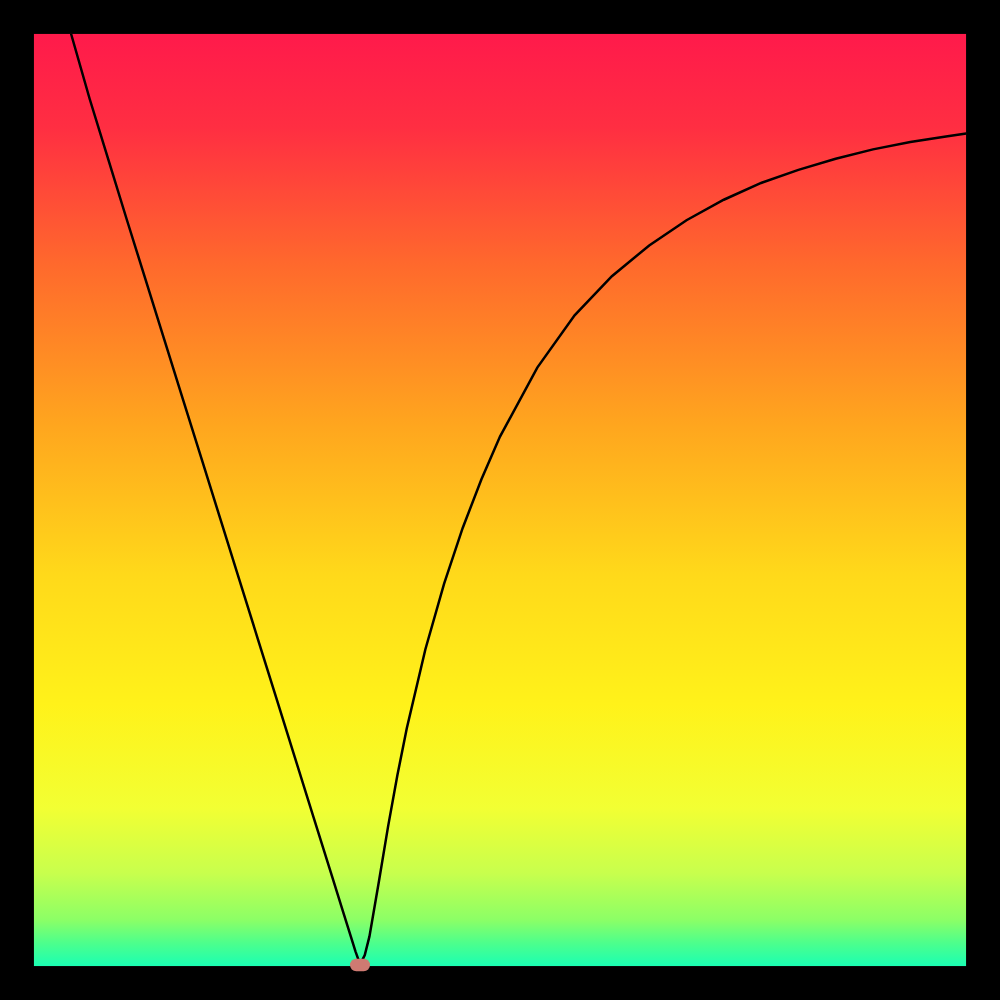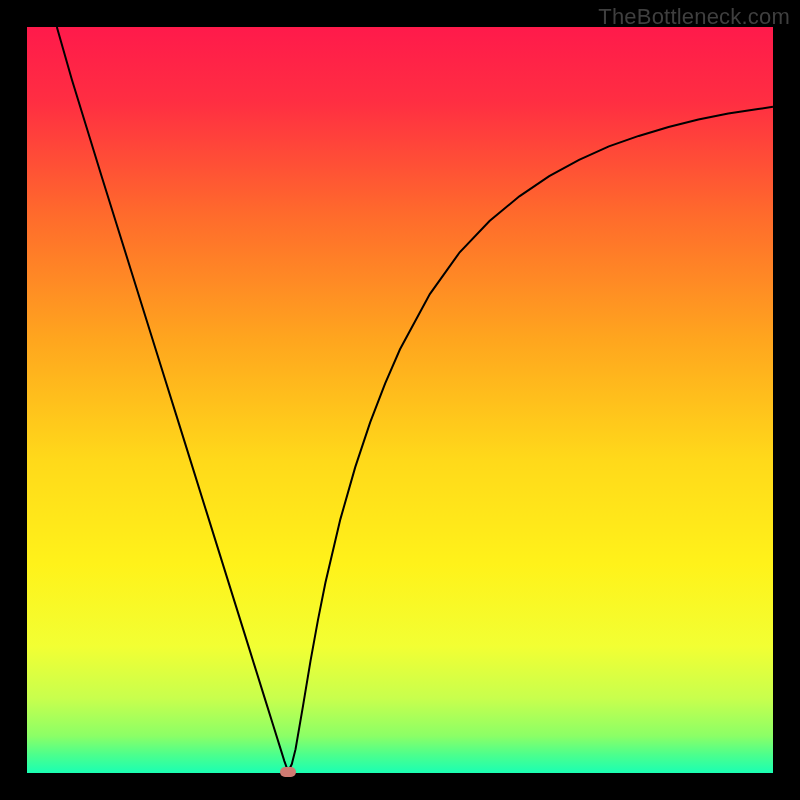--- a/index.html
+++ b/index.html
@@ -46,21 +46,20 @@
     border-radius: 5px / 5px;
     background: #cf7a72;
     transform: translate(-50%, -50%);
     z-index: 3;
   }
 </style>
 </head>
 <body>
 
 <div class="frame">
-  <div class="watermark">TheBottleneck.com</div>
 
   <div class="plot">
     <svg viewBox="0 0 746 746" preserveAspectRatio="none">
       <defs>
         <linearGradient id="bg-grad" x1="0" y1="0" x2="0" y2="1">
             <stop offset="0.00%" stop-color="#ff1a4b"></stop>
             <stop offset="10.00%" stop-color="#ff2e42"></stop>
             <stop offset="25.00%" stop-color="#ff6a2c"></stop>
             <stop offset="42.00%" stop-color="#ffa61e"></stop>
             <stop offset="58.00%" stop-color="#ffd91a"></stop>

